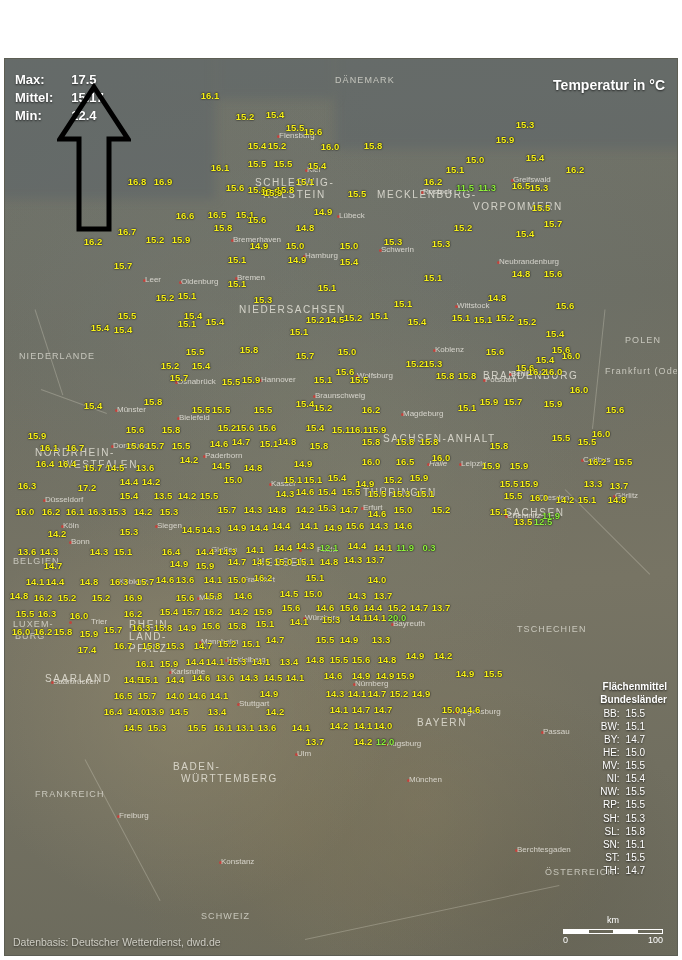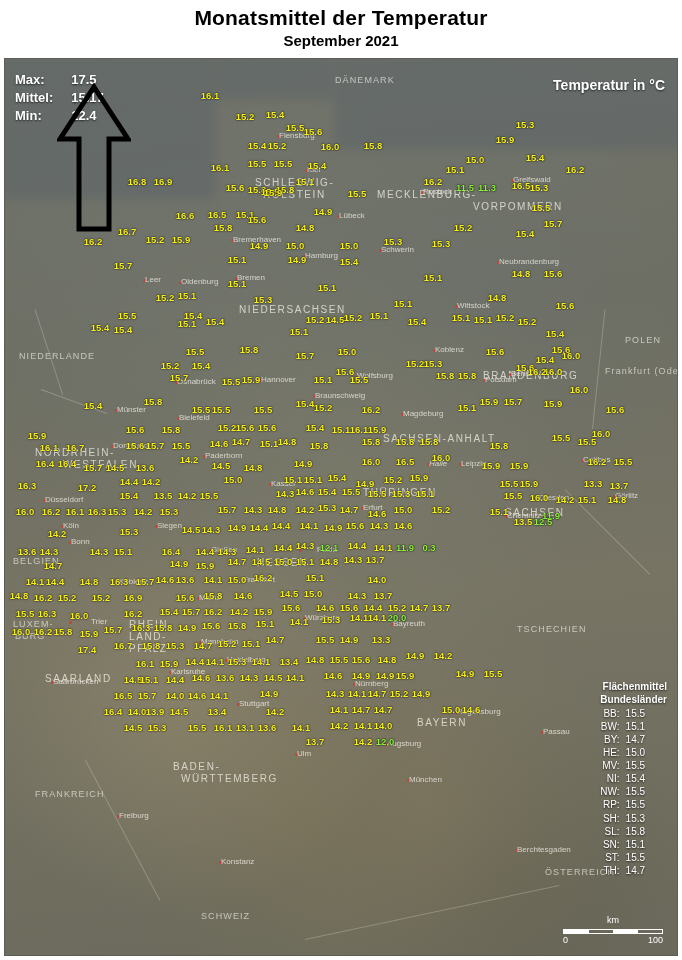--- a/index.html
+++ b/index.html
@@ -195,24 +195,20 @@
     text-shadow: 0 0 2px rgba(0,0,0,0.85), 0 0 1px rgba(0,0,0,0.9);
     pointer-events: none;
   }
   .val.green { color: #8ff03c; }
 </style>
 </head>
 <body>
 
 <div id="page">
 
-  <div id="title-block">
-    <h1 id="main-title">Monatsmittel der Temperatur</h1>
-    <div id="sub-title">September 2021</div>
-  </div>
 
   <div id="map">
     <div id="map-bg"></div>
 
     <div class="water" style="left:-20px;top:-10px;width:230px;height:150px;"></div>
     <div class="water" style="left:330px;top:-20px;width:360px;height:110px;"></div>
     <div class="water" style="left:210px;top:-20px;width:120px;height:60px;"></div>
 
     <div class="border-line" style="left:30px;top:250px;width:90px;transform:rotate(72deg);"></div>
     <div class="border-line" style="left:36px;top:330px;width:70px;transform:rotate(20deg);"></div>
@@ -842,20 +838,21 @@
             </tr>
             <tr>
               <td class="k">TH:</td>
               <td class="v">14.7</td>
             </tr>
           </tbody>
       </table>
     </div>
 
     <div id="credits">
+      <div>Datenbasis: Deutscher Wetterdienst, dwd.de</div>
     </div>
 
     <div id="scalebar">
       <div class="km">km</div>
       <div class="bar">
         <i></i>
           <i></i>
           <i></i>
           <i></i>
       </div>

